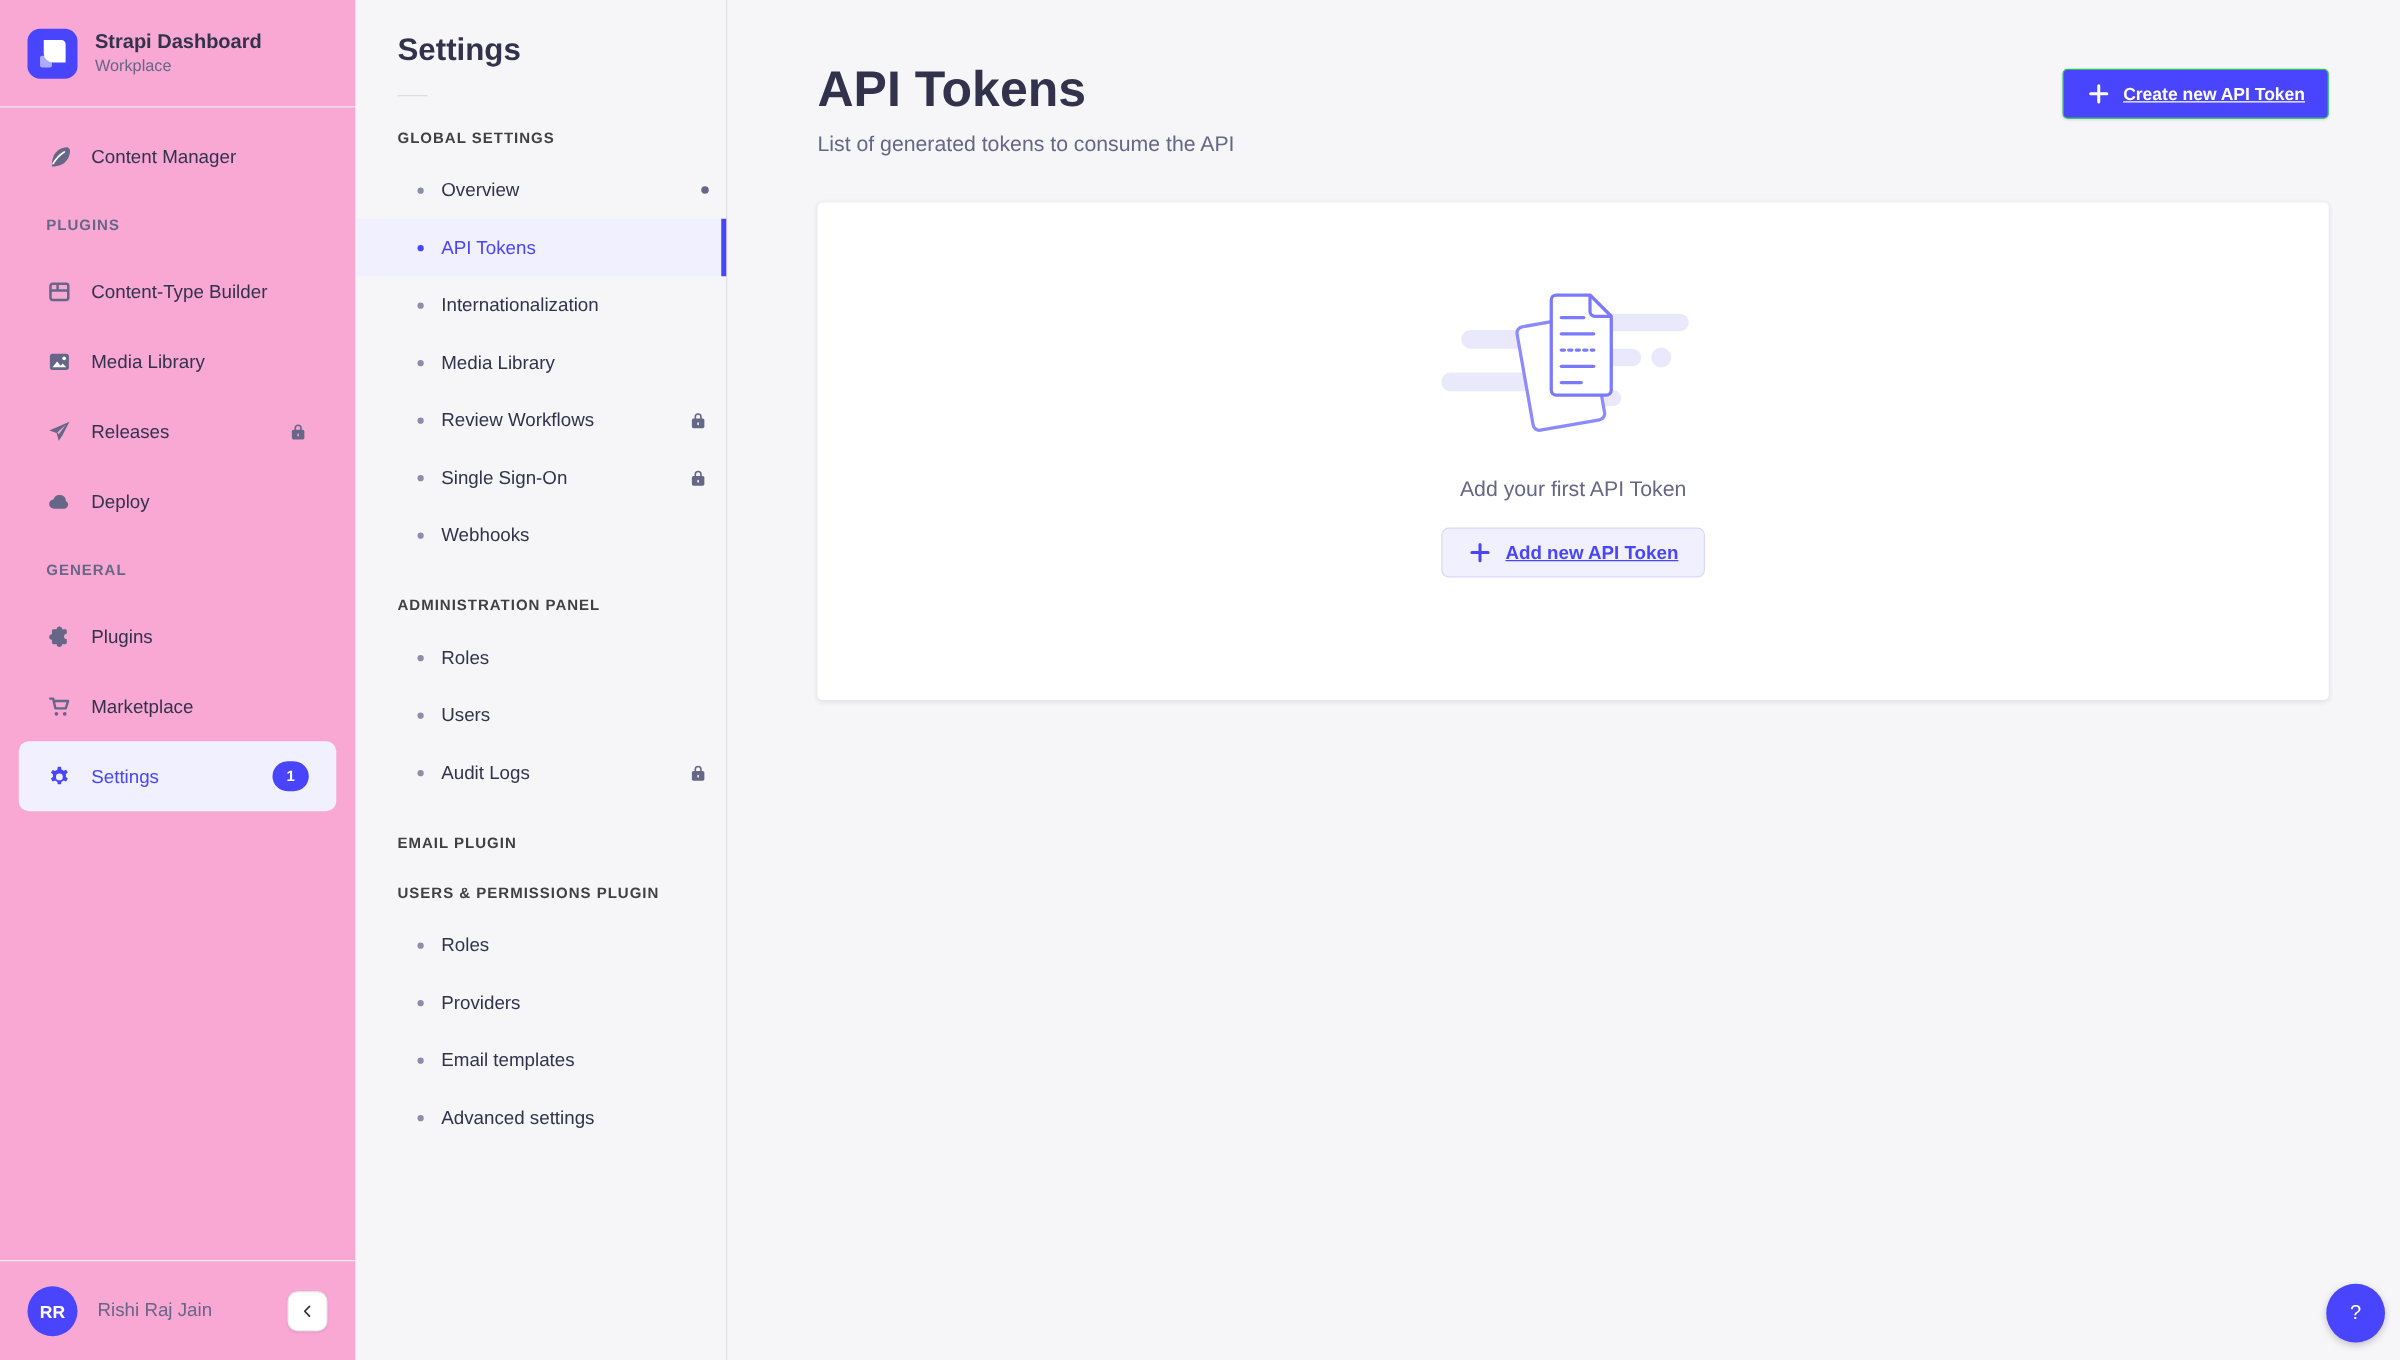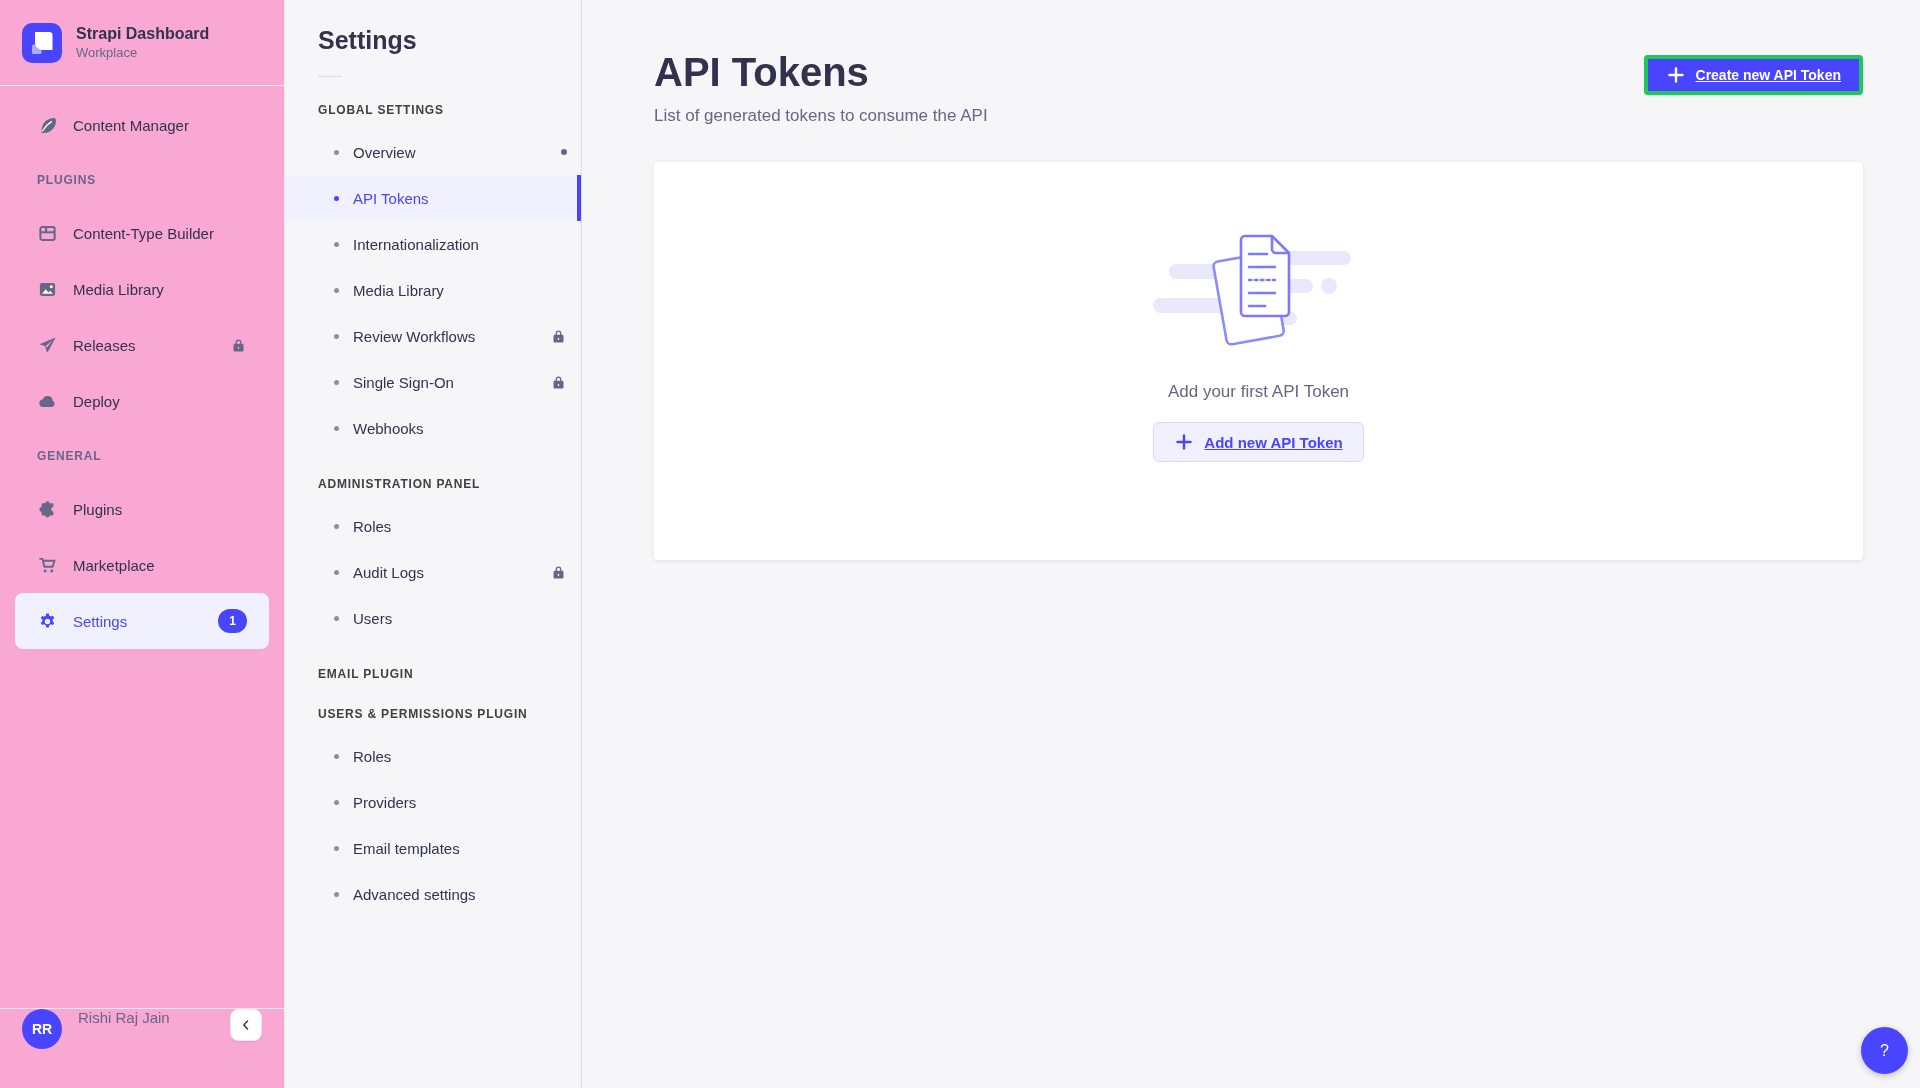--- a/index.html
+++ b/index.html
@@ -19,21 +19,21 @@
   .mainnav-list { padding:11px 0 0 0; }
   .nav-item { height:56px; display:flex; align-items:center; gap:16px; padding:0 22px; margin:0 15px; border-radius:8px; cursor:pointer; }
   .nav-item .nicon { width:20px; height:20px; flex:none; display:flex; align-items:center; justify-content:center; }
   .nav-item .nlabel { font-size:15px; color:#32324d; flex:1; }
   .nav-item .lock { margin-left:auto; width:17px; height:17px; flex:none; }
   .nav-item.active { background:#f0f0ff; }
   .nav-item.active .nlabel { color:#4945ff; font-weight:500; }
   .nav-section-label { font-size:12px; font-weight:bold; letter-spacing:0.8px; color:#666687; padding:0 37px; margin-top:20px; margin-bottom:18px; }
   .badge { margin-left:auto; background:#4945ff; color:#fff; min-width:29px; height:24px; border-radius:12px; font-size:12px; font-weight:bold; display:flex; align-items:center; justify-content:center; padding:0 8px; }
 
-  .mainnav-footer { margin-top:auto; border-top:1px solid #eaeaef; height:80px; display:flex; align-items:flex-start; padding:0 22px; gap:16px; }
+  .mainnav-footer { margin-top:auto; border-top:1px solid #eaeaef; height:80px; display:flex; align-items:center; padding:0 22px; gap:16px; }
   .avatar { width:40px; height:40px; border-radius:50%; background:#4945ff; color:#fff; font-size:14px; font-weight:bold; display:flex; align-items:center; justify-content:center; flex:none; }
   .user-name { font-size:15px; color:#666687; flex:1; }
   .collapse-btn { width:32px; height:32px; border-radius:8px; background:#fff; border:1px solid #eaeaef; box-shadow:0 1px 2px rgba(33,33,52,.08); display:flex; align-items:center; justify-content:center; cursor:pointer; }
 
   
   .subnav { width:297px; min-width:297px; background:#f6f6f9; border-right:1px solid #dcdce4; padding-top:26px; }
   .subnav-title { font-size:25px; font-weight:bold; color:#32324d; padding:0 33px; }
   .subnav-divider { width:24px; height:1px; background:#dcdce4; margin:21px 0 0 33px; }
   .subnav-section-label { font-size:12px; font-weight:bold; letter-spacing:0.8px; color:#404040; padding:0 33px; margin-top:26px; margin-bottom:12px; }
   .subnav-item { height:46px; display:flex; align-items:center; padding:0 14px 0 49px; position:relative; cursor:pointer; }
@@ -45,21 +45,21 @@
   .subnav-item.active { background:#f0f0ff; }
   .subnav-item.active .bullet { background:#4945ff; }
   .subnav-item.active .slabel { color:#4945ff; font-weight:500; }
   .subnav-item.active::after { content:""; position:absolute; right:0; top:0; bottom:0; width:4px; background:#4945ff; }
 
   
   .content { flex:1; background:#f6f6f9; position:relative; }
   .content-header { padding:48px 57px 0 72px; }
   .page-title { font-size:40px; font-weight:bold; color:#32324d; line-height:48px; }
   .page-subtitle { font-size:17px; color:#666687; margin-top:10px; }
-  .create-btn { position:absolute; top:55px; right:57px; height:40px; display:flex; align-items:center; gap:10px; background:#4945ff; border:4px solid #22c55e; border-radius:4px; padding:0 18px; cursor:pointer; box-shadow:0 1px 2px rgba(33,33,52,.15); }
+  .create-btn { position:absolute; top:55px; right:57px; height:40px; display:flex; align-items:center; gap:10px; background:#4945ff; border:1px solid #22c55e; border-radius:4px; padding:0 18px; cursor:pointer; box-shadow:0 1px 2px rgba(33,33,52,.15); }
   .create-btn .btn-label { color:#ffffff; font-size:14px; font-weight:bold; text-decoration:underline; }
 
   .card { margin:36px 57px 0 72px; height:398px; background:#ffffff; border-radius:4px; box-shadow:0 1px 4px rgba(33,33,52,0.1); display:flex; flex-direction:column; align-items:center; }
   .empty-illustration { margin-top:62px; }
   .empty-message { margin-top:8px; font-size:17px; font-weight:500; color:#666687; }
   .add-btn { margin-top:20px; display:flex; align-items:center; gap:10px; background:#f0f0ff; border:1px solid #d9d8ff; border-radius:6px; padding:10px 20px; height:40px; cursor:pointer; }
   .add-btn .btn-label { color:#4945ff; font-size:15px; font-weight:bold; text-decoration:underline; }
 
   .help-fab { position:absolute; right:12px; bottom:14px; width:47px; height:47px; border-radius:50%; background:#4945ff; color:#fff; font-size:16px; display:flex; align-items:center; justify-content:center; cursor:pointer; box-shadow:0 2px 6px rgba(33,33,52,.25); }
 
@@ -242,30 +242,30 @@
     </div>
 
     <div class="subnav-section-label">ADMINISTRATION PANEL</div>
 
     <div class="subnav-item">
       <span class="bullet"></span>
       <span class="slabel">Roles</span>
     </div>
     <div class="subnav-item">
       <span class="bullet"></span>
+      <span class="slabel">Users</span>
+    </div>
+    <div class="subnav-item">
+      <span class="bullet"></span>
       <span class="slabel">Audit Logs</span>
       <span class="right-slot">
           <svg class="lock" viewBox="0 0 17 16">
             <use href="#lock-glyph"></use>
           </svg>
         </span>
-    </div>
-    <div class="subnav-item">
-      <span class="bullet"></span>
-      <span class="slabel">Users</span>
     </div>
 
     <div class="subnav-section-label">EMAIL PLUGIN</div>
 
 
     <div class="subnav-section-label">USERS &amp; PERMISSIONS PLUGIN</div>
 
     <div class="subnav-item">
       <span class="bullet"></span>
       <span class="slabel">Roles</span>

